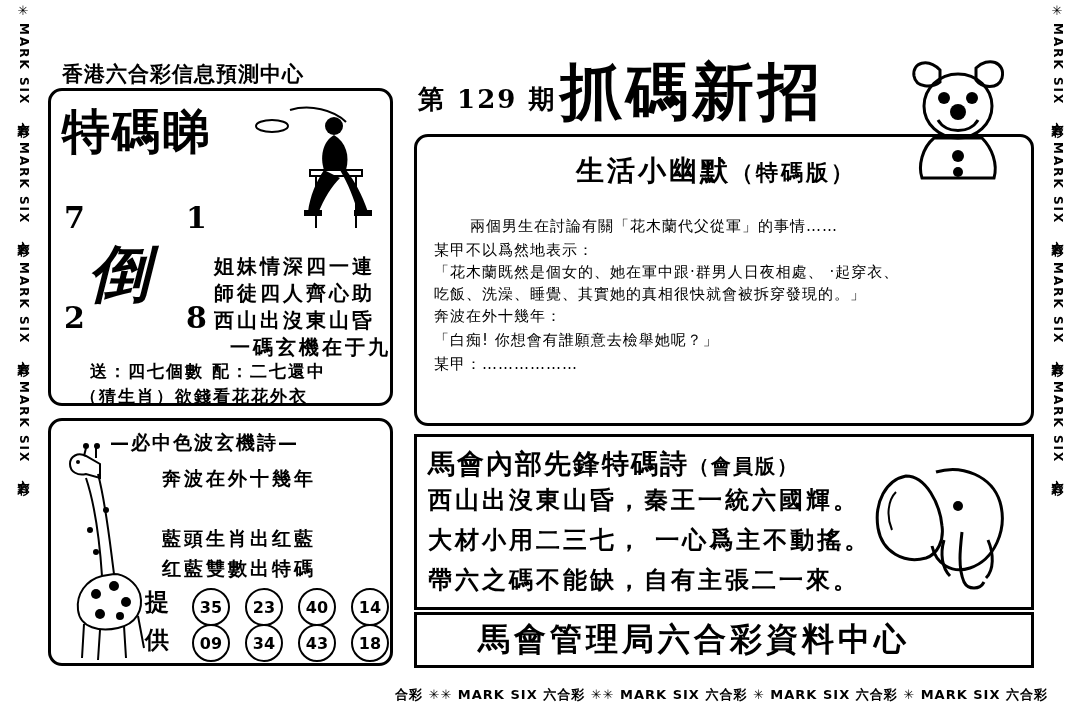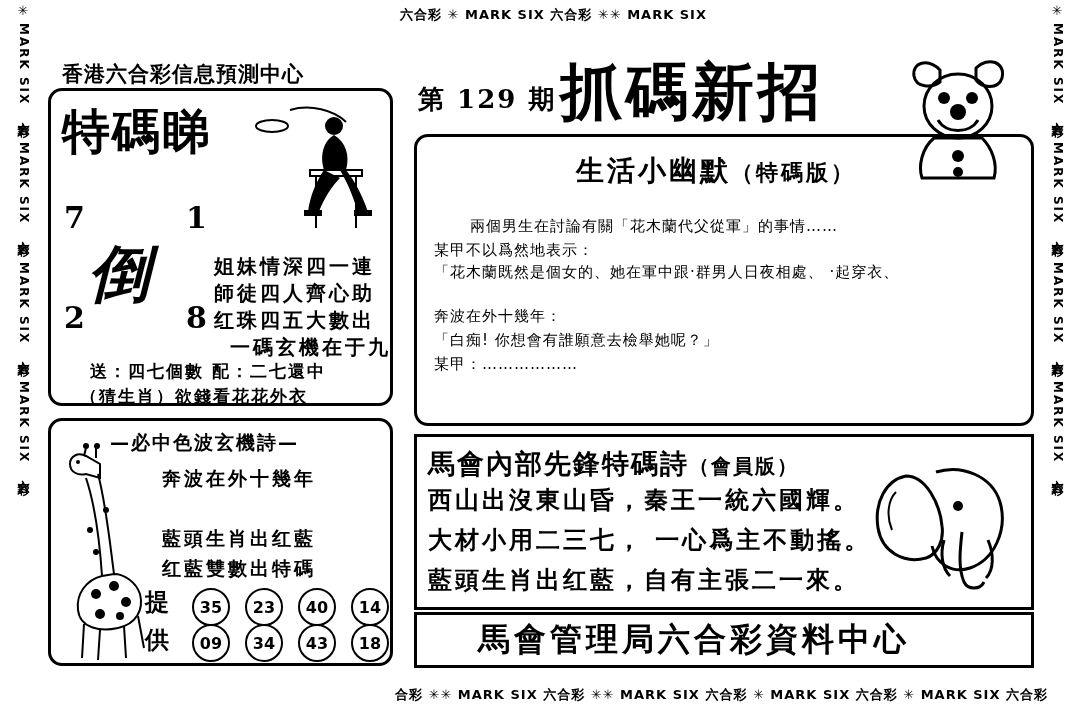--- a/index.html
+++ b/index.html
@@ -143,21 +143,20 @@
   .elephant{position:absolute;left:866px;top:436px;width:160px;height:160px;}
   .clown{position:absolute;left:888px;top:52px;width:140px;height:130px;}
 
   svg{display:block;}
 </style>
 </head>
 <body>
 
 <div class="page">
 
-  <div class="edge edge-top">六合彩 ✳ MARK SIX 六合彩 ✳✳  MARK SIX</div>
   <div class="edge edge-bottom">合彩 ✳✳  MARK SIX 六合彩  ✳✳   MARK SIX 六合彩   ✳   MARK SIX 六合彩   ✳  MARK SIX 六合彩</div>
 
   <div class="vstrip left">
     <div class="flower">✳</div>
     <div class="vtext">MARK SIX 六合彩</div>
     <div class="flower">✳</div>
     <div class="vtext">MARK SIX 六合彩</div>
     <div class="flower">✳</div>
     <div class="vtext">MARK SIX 六合彩</div>
     <div class="flower">✳</div>
@@ -194,21 +193,21 @@
   </svg>
 
   <div class="corner-num" id="cn-tl">7</div>
   <div class="corner-num" id="cn-tr">1</div>
   <div class="corner-num" id="cn-bl">2</div>
   <div class="corner-num" id="cn-br">8</div>
   <div id="dao">倒</div>
 
   <div class="poem-line" id="pl1">姐妹情深四一連</div>
   <div class="poem-line" id="pl2">師徒四人齊心助</div>
-  <div class="poem-line" id="pl3">红珠四五大數出</div>
+  <div class="poem-line" id="pl3">西山出沒東山昏</div>
   <div class="poem-line" id="pl4">一碼玄機在于九</div>
   <div id="send-line">送：四七個數        配：二七還中</div>
   <div id="guess-line">（猜生肖）欲錢看花花外衣</div>
 
   <div class="frame rounded" id="box-bowen"></div>
   <div id="bowen-title">—必中色波玄機詩—</div>
 
   <svg class="giraffe" viewBox="0 0 110 230">
     <path d="M30 22 C22 18, 14 22, 14 30 C14 38, 22 42, 30 40 L44 44 L44 30 Z" fill="none" stroke="#000" stroke-width="2"></path>
     <circle cx="22" cy="28" r="2" fill="#000"></circle>
@@ -265,20 +264,21 @@
     <circle cx="70" cy="120" r="5" fill="#000"></circle>
   </svg>
 
   <div class="frame rounded" id="box-joke"></div>
   <div id="joke-title">
     <span>生活小幽默</span><span class="ver">（特碼版）</span>
   </div>
   <div class="jk" id="jk0">兩個男生在討論有關「花木蘭代父從軍」的事情……</div>
   <div class="jk" id="jk1">某甲不以爲然地表示：</div>
   <div class="jk" id="jk2">「花木蘭既然是個女的、她在軍中跟‧群男人日夜相處、 ‧起穿衣、</div>
+  <div class="jk" id="jk3">吃飯、洗澡、睡覺、其實她的真相很快就會被拆穿發現的。」</div>
   <div class="jk" id="jk4">奔波在外十幾年：</div>
   <div class="jk" id="jk5">「白痴!  你想會有誰願意去檢舉她呢？」</div>
   <div class="jk" id="jk6">某甲：………………</div>
 
   <div class="frame" id="box-horse"></div>
   <div id="horse-title">
     <span>馬會內部先鋒特碼詩</span><span class="mem">（會員版）</span>
   </div>
 
   <svg class="elephant" viewBox="0 0 160 160">
@@ -286,18 +286,18 @@
     <path d="M70 36 C96 28, 126 40, 134 66 C142 94, 128 124, 104 132 C86 138, 70 128, 66 110" fill="none" stroke="#000" stroke-width="3"></path>
     <path d="M96 96 C94 114, 92 132, 98 146 C102 154, 114 154, 118 146" fill="none" stroke="#000" stroke-width="3"></path>
     <circle cx="92" cy="70" r="5" fill="#000"></circle>
     <path d="M78 104 C74 118, 76 132, 84 140" stroke="#000" stroke-width="3" fill="none"></path>
     <path d="M122 104 C128 118, 128 134, 120 142" stroke="#000" stroke-width="3" fill="none"></path>
     <path d="M30 56 C22 64, 20 80, 26 94" stroke="#000" stroke-width="2" fill="none"></path>
   </svg>
 
   <div class="hl" id="hl1">西山出沒東山昏，秦王一統六國輝。</div>
   <div class="hl" id="hl2">大材小用二三七， 一心爲主不動搖。</div>
-  <div class="hl" id="hl3">藍頭生肖出红藍，自有主張二一來。</div>
+  <div class="hl" id="hl3">帶六之碼不能缺，自有主張二一來。</div>
 
   <div class="frame" id="box-footer"></div>
   <div id="footer-text">馬會管理局六合彩資料中心</div>
 
 </div>
 
 </body></html>

